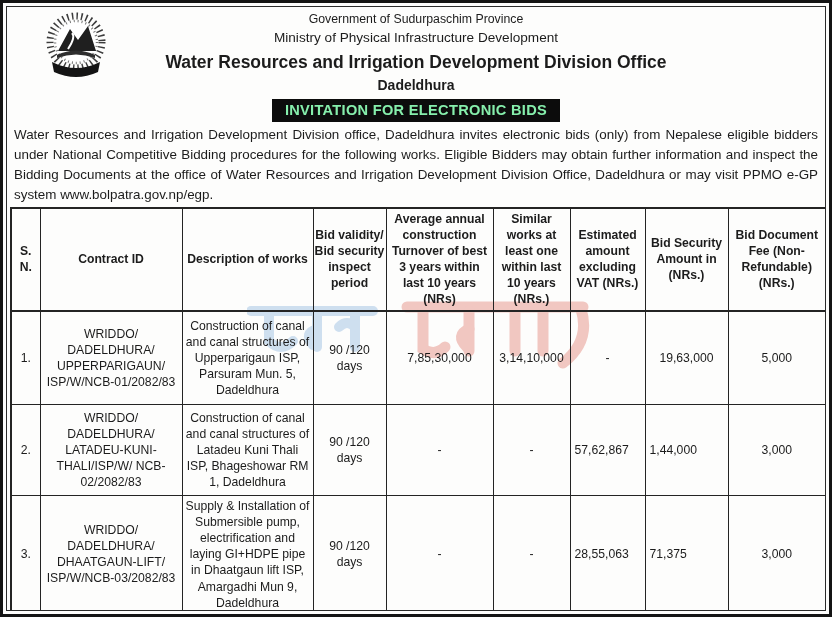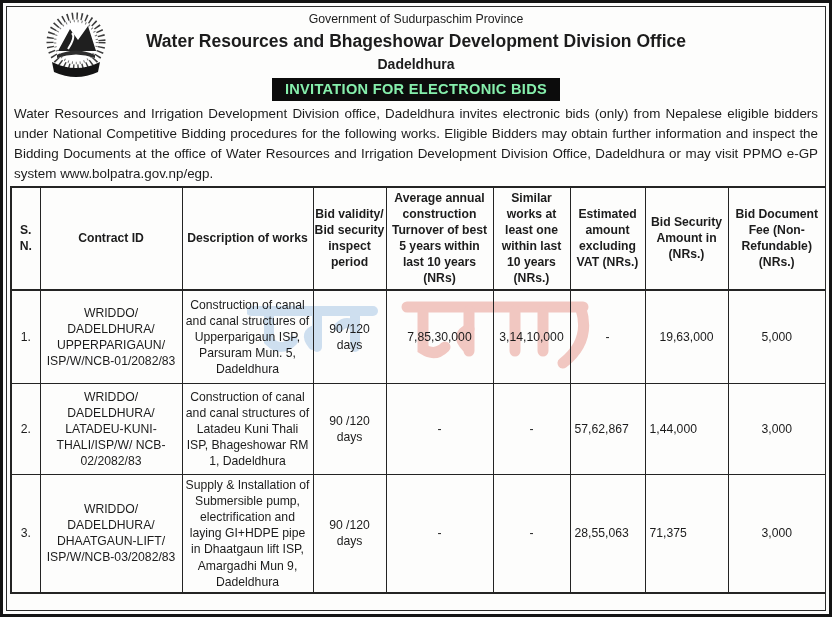--- a/index.html
+++ b/index.html
@@ -92,21 +92,22 @@
     <div class="hdr">
       <svg class="emblem" viewBox="0 0 64 74" aria-label="sudurpaschim-province-emblem">
         <ellipse cx="32" cy="31" rx="26" ry="26" fill="none" stroke="#3c3c3c" stroke-width="7" stroke-dasharray="1.5 3.2"></ellipse>
         <ellipse cx="32" cy="31" rx="21" ry="21" fill="#ffffff" stroke="#777" stroke-width="2.5" stroke-dasharray="1 3"></ellipse>
         <path d="M14,40 L26,18 L34,29 L44,15 L52,40 Z" fill="#1f1f1f"></path>
         <path d="M24,38 Q32,26 28,22" stroke="#fff" stroke-width="2" fill="none"></path>
         <path d="M13,44 Q32,35 51,44 L51,47 Q32,40 13,47 Z" fill="#2e2e2e"></path>
         <path d="M8,51 Q32,63 56,51 L54,61 Q32,71 10,61 Z" fill="#141414"></path>
       </svg>
       <div class="gov">Government of Sudurpaschim Province</div>
-      <div class="office">Water Resources and Bhageshowar Development Division Office</div>
+      <div class="ministry">Ministry of Physical Infrastructure Development</div>
+      <div class="office">Water Resources and Irrigation Development Division Office</div>
       <div class="district">Dadeldhura</div>
       <div>
         <span class="banner">INVITATION FOR ELECTRONIC BIDS</span>
       </div>
     </div>
 
     <p class="intro">Water Resources and Irrigation Development Division office, Dadeldhura invites electronic bids (only) from Nepalese eligible bidders under National Competitive Bidding procedures for the following works. Eligible Bidders may obtain further information and inspect the Bidding Documents at the office of Water Resources and Irrigation Development Division Office, Dadeldhura or may visit PPMO e-GP system www.bolpatra.gov.np/egp.</p>
 
     <table>
       <colgroup>
@@ -119,21 +120,21 @@
         <col style="width:75px">
           <col style="width:83px">
           <col style="width:98px">
       </colgroup>
       <thead>
         <tr class="hrow">
           <th>S. N.</th>
           <th>Contract ID</th>
           <th>Description of works</th>
           <th>Bid validity/ Bid security inspect period</th>
-          <th>Average annual construction Turnover of best 5 years within last 10 years (NRs)</th>
+          <th>Average annual construction Turnover of best 3 years within last 10 years (NRs)</th>
           <th>Similar works at least one within last 10 years (NRs.)</th>
           <th>Estimated amount excluding VAT (NRs.)</th>
           <th>Bid Security Amount in (NRs.)</th>
           <th>Bid Document Fee (Non-Refundable) (NRs.)</th>
         </tr>
       </thead>
       <tbody>
         <tr class="r1">
           <td>1.</td>
           <td>WRIDDO/ DADELDHURA/ UPPERPARIGAUN/ ISP/W/NCB-01/2082/83</td>

